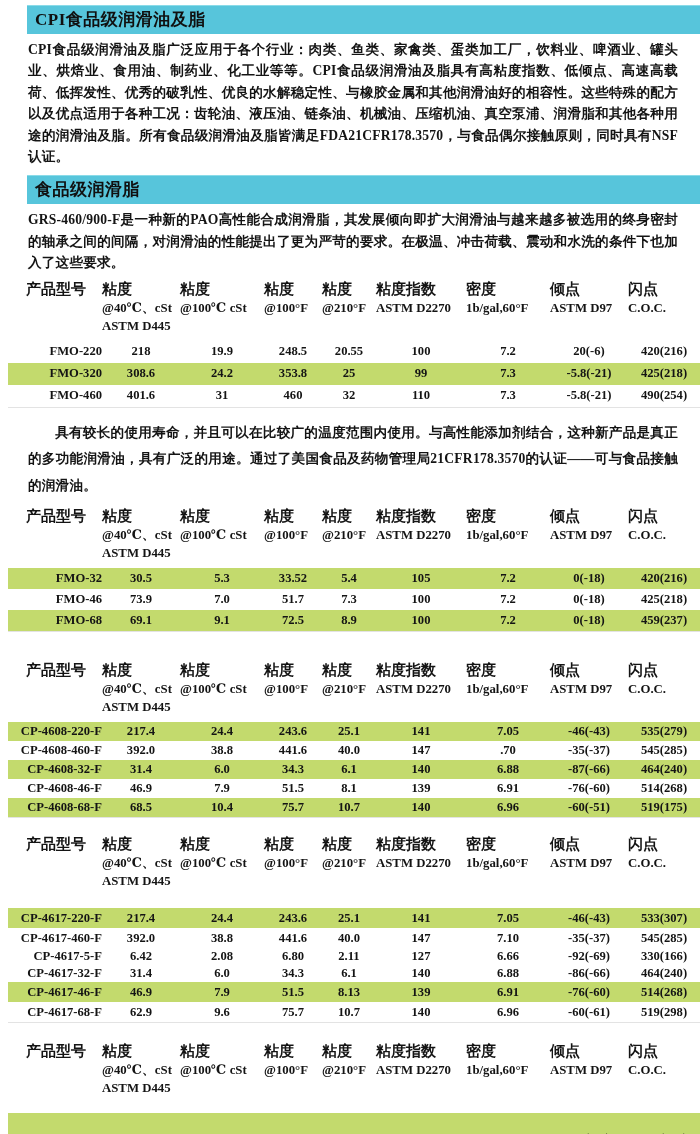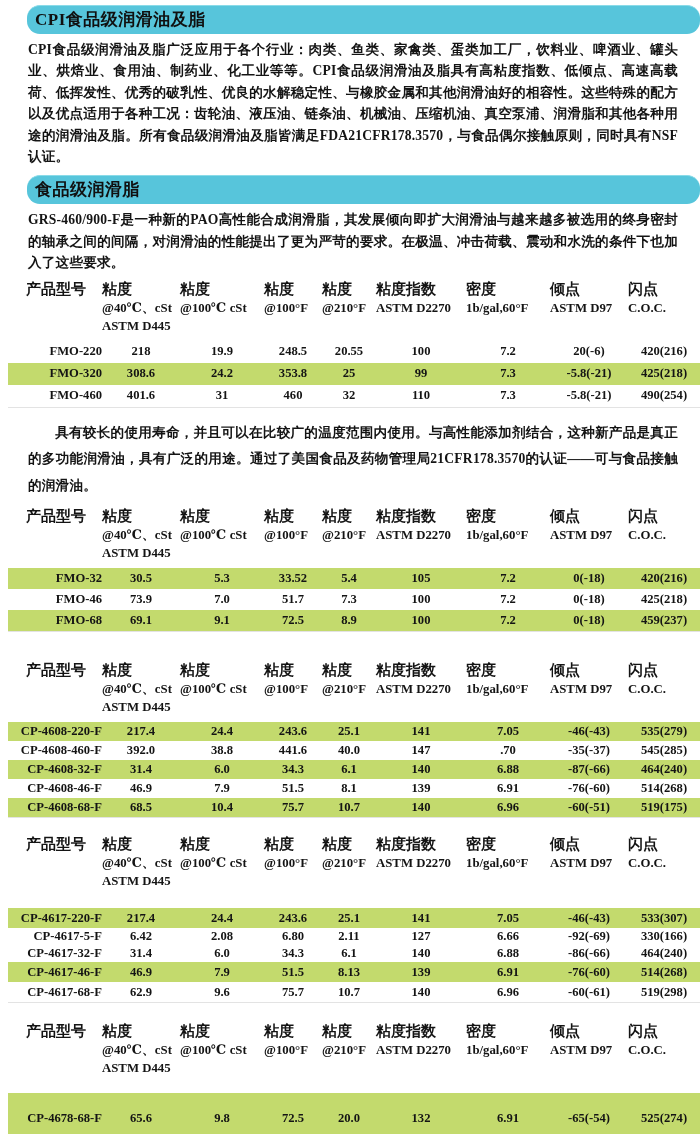--- a/index.html
+++ b/index.html
@@ -6,21 +6,21 @@
   *{ box-sizing:border-box; margin:0; padding:0; }
   html,body{ width:700px; }
   body{
     width:700px; height:1134px; overflow:hidden; background:#ffffff;
     font-family:"Liberation Serif","DejaVu Serif",serif;
     font-weight:bold; color:#141414;
   }
   .titlebar{
     margin:5px 0 0 27px; background:var(--cyan);
     padding:2px 8px 3px 8px; font-size:17px; letter-spacing:.5px;
-    color:#101010; border-top:1px solid #8adbe8;border-radius:13px;
+    color:#101010; border-top:1px solid #8adbe8;
   }
   .para{
     margin:5px 22px 0 28px; font-size:13.6px; line-height:21.4px;
     text-align:justify; letter-spacing:.2px;
   }
   .para.spaced{ line-height:26.5px; margin-top:12px; }
   .indent{ text-indent:2em; }
   .spec-table{ width:692px; margin-left:8px; }
   table.spec{ width:100%; border-collapse:collapse; table-layout:fixed; }
   table.spec col:nth-child(1){ width:94px; }
@@ -467,20 +467,31 @@
             <td>CP-4617-220-F</td>
             <td>217.4</td>
             <td>24.4</td>
             <td>243.6</td>
             <td>25.1</td>
             <td>141</td>
             <td>7.05</td>
             <td>-46(-43)</td>
             <td>533(307)</td>
           </tr>
+          <tr class="">
+            <td>CP-4617-460-F</td>
+            <td>392.0</td>
+            <td>38.8</td>
+            <td>441.6</td>
+            <td>40.0</td>
+            <td>147</td>
+            <td>7.10</td>
+            <td>-35(-37)</td>
+            <td>545(285)</td>
+          </tr>
           <tr class=" tight">
             <td>CP-4617-5-F</td>
             <td>6.42</td>
             <td>2.08</td>
             <td>6.80</td>
             <td>2.11</td>
             <td>127</td>
             <td>6.66</td>
             <td>-92(-69)</td>
             <td>330(166)</td>

